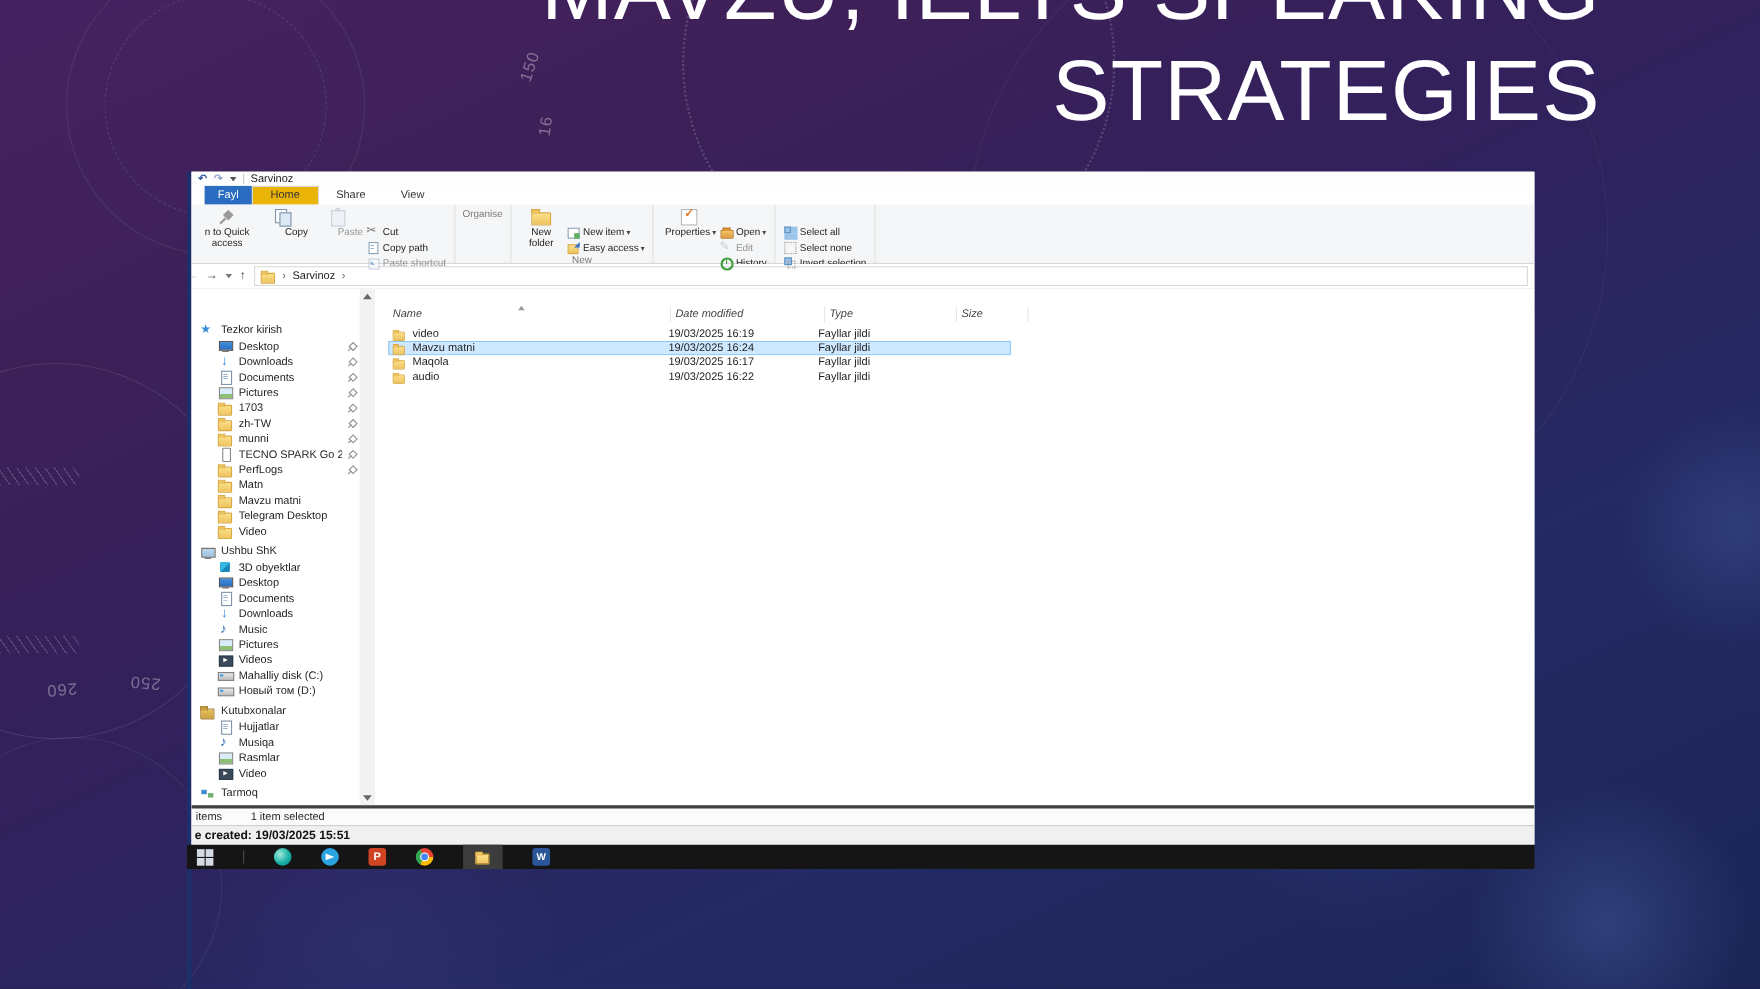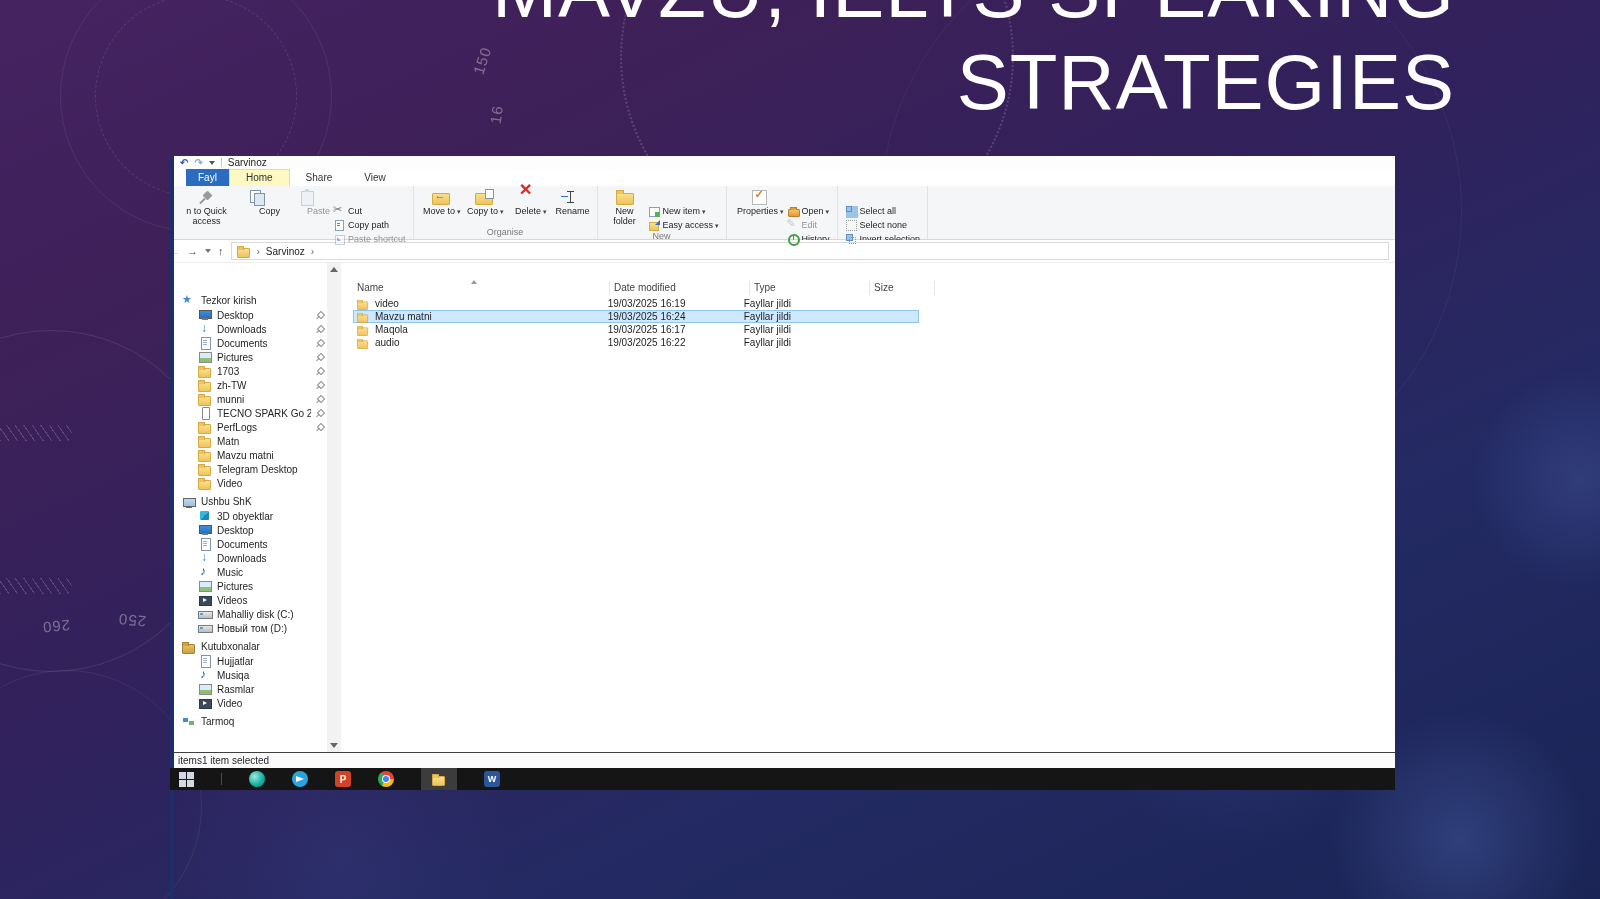--- a/index.html
+++ b/index.html
@@ -39,21 +39,21 @@
   .qat{font-size:10px;line-height:10px;}
   .qat-undo::before{content:"↶";color:#3a5fa8;font-weight:700;}
   .qat-redo::before{content:"↷";color:#93a9cf;font-weight:700;}
   .qat-drop{width:0;height:0;border-left:3px solid transparent;border-right:3px solid transparent;border-top:4px solid #555;}
   .qat-sep{width:1px;height:9px;background:#c9c9c9;}
   .win-title{font-size:10px;color:#222;}
   
   .tabs{height:17px;display:flex;align-items:flex-end;background:#fff;padding-left:12px;}
   .tab{padding:0 16px;height:16px;line-height:16px;color:#333;cursor:default;}
   .tab-file{background:#2a6cbf;color:#fff;font-weight:400;padding:0 12px;height:17px;line-height:17px;}
-  .tab.active{background:#fef9c3;border:1px solid #d8d8d8;border-bottom:none;margin-top:48px;}
+  .tab.active{background:#eab308;border:1px solid #d8d8d8;border-bottom:none;margin-top:48px;}
   
   .ribbon{display:flex;height:53px;background:#f5f6f7;border-bottom:1px solid #d8d8d8;padding-left:2px;}
   .rgroup{display:flex;flex-direction:column;justify-content:space-between;padding:2px 7px 0;border-right:1px solid #e2e2e2;}
   .rrow{display:flex;align-items:flex-start;gap:3px;flex:1;}
   .rbtn{display:flex;flex-direction:column;align-items:flex-end;text-align:center;font-size:9px;line-height:9.5px;}
   .rbtn.big{width:47px;} .rbtn.med{width:40px;} .rbtn.wide{width:50px;}
   .rcol{display:flex;flex-direction:column;gap:3px;padding-top:3px;margin-top:14px;}
   .rsmall{display:flex;align-items:center;gap:3px;font-size:9px;height:11px;white-space:nowrap;}
   .glabel{font-size:9px;color:#7a7a7a;text-align:center;padding:1px 0 2px;}
   .dim{opacity:.48;}
@@ -134,32 +134,32 @@
   .ic-music::before{content:"♪";position:absolute;left:2px;top:-2px;font-size:12px;color:#1f5fae;}
   .ic-videos::before{content:"";position:absolute;left:1px;top:2px;width:11px;height:8px;background:#3a4a5a;border:1px solid #2a3a4a;}
   .ic-videos::after{content:"";position:absolute;left:5px;top:4px;width:0;height:0;border-left:4px solid #fff;border-top:2px solid transparent;border-bottom:2px solid transparent;}
   .ic-disk::before{content:"";position:absolute;left:0;top:3px;width:13px;height:6px;background:linear-gradient(#e8e8e8,#bdbdbd);border:1px solid #7a7a7a;}
   .ic-disk::after{content:"";position:absolute;left:2px;top:5px;width:3px;height:2px;background:#4aa3e0;}
   .ic-lib::before{content:"";position:absolute;left:0;top:3px;width:11px;height:8px;background:linear-gradient(#e8c25f,#caa23f);border:1px solid #a8843a;border-radius:1px;}
   .ic-lib::after{content:"";position:absolute;left:0;top:1px;width:5px;height:3px;background:#caa23f;border:1px solid #a8843a;border-bottom:none;}
   .ic-net::before{content:"";position:absolute;left:1px;top:2px;width:5px;height:4px;background:#3f8fd0;box-shadow:6px 3px 0 #6fb06f;}
   
   .listpane{flex:1;padding-top:16px;min-width:0;}
-  .lheader{display:flex;height:16px;align-items:flex-end;color:#444;padding-left:12px;}
+  .lheader{display:flex;height:16px;align-items:flex-start;color:#444;padding-left:12px;font-style:italic;}
   .hcell{border-right:1px solid #e5e5e5;height:14px;line-height:14px;padding-left:4px;position:relative;}
   .c-name{width:252px;} .c-date{width:135px;} .c-type{width:115px;} .c-size{width:60px;}
   .sortmark{position:absolute;left:118px;top:-1px;width:0;height:0;border-left:3px solid transparent;border-right:3px solid transparent;border-bottom:4px solid #999;}
   .lbody{padding-left:12px;padding-top:2px;}
   .frow{display:flex;height:13px;line-height:13px;align-items:center;width:566px;}
   .frow .cell{padding-left:4px;}
   .frow .c-name{display:flex;align-items:center;gap:4px;border:none;}
   .frow .c-name .ic{transform:scale(.85);transform-origin:left center;}
   .frow.sel{background:#cde8ff;box-shadow:inset 0 0 0 1px #8ec6ef;}
   
-  .statusbar{height:15px;border-top:1px solid #404040;display:flex;align-items:center;padding-left:4px;color:#26262e;background:#fbfbfb;}
+  .statusbar{height:15px;border-top:3px solid #404040;display:flex;align-items:center;gap:26px;padding-left:4px;color:#26262e;background:#fbfbfb;}
   .createdbar{height:17px;background:#f0f0f0;border-top:1px solid #cfcfcf;display:flex;align-items:center;padding-left:3px;font-weight:700;font-size:11px;color:#111;}
   
   .taskbar{position:absolute;left:0;right:0;top:612px;height:22px;background:#151515;display:flex;align-items:center;gap:27px;padding-left:9px;}
   .tb-start{display:grid;grid-template-columns:7px 7px;grid-gap:1px;}
   .tb-start i{width:7px;height:7px;background:#d4dae4;display:block;}
   .tb-sep{width:1px;height:12px;background:#4a4a4a;}
   .tb-teal{width:16px;height:16px;border-radius:50%;background:radial-gradient(circle at 35% 35%,#9fe8d8,#17b2a6 55%,#0a7f8c);}
   .tb-telegram{width:16px;height:16px;border-radius:50%;background:#2ba3e0;position:relative;}
   .tb-telegram::before{content:"";position:absolute;left:4px;top:5px;width:0;height:0;border-left:8px solid #fff;border-top:3px solid transparent;border-bottom:3px solid transparent;}
   .tb-ppt{width:16px;height:16px;border-radius:3px;background:#d04423;color:#fff;display:flex;align-items:center;justify-content:center;}
@@ -238,38 +238,20 @@
               <div class="rsmall dim">
                 <span class="rsi rsi-shortcut"></span>
                 <span>Paste shortcut</span>
               </div>
             </div>
           </div>
           <div class="glabel">Clipboard</div>
         </div>
 
         <div class="rgroup">
-          <div class="rrow">
-            <div class="rbtn med">
-              <span class="ri fold ri-move"></span>
-              <span class="rlabel caret-after">Move to</span>
-            </div>
-            <div class="rbtn med">
-              <span class="ri fold ri-copyto"></span>
-              <span class="rlabel caret-after">Copy to</span>
-            </div>
-            <div class="rbtn med">
-              <span class="ri ri-delete"></span>
-              <span class="rlabel caret-after">Delete</span>
-            </div>
-            <div class="rbtn med">
-              <span class="ri ri-rename"></span>
-              <span class="rlabel">Rename</span>
-            </div>
-          </div>
           <div class="glabel">Organise</div>
         </div>
 
         <div class="rgroup">
           <div class="rrow">
             <div class="rbtn med">
               <span class="ri fold ri-newfolder"></span>
               <span class="rlabel">New folder</span>
             </div>
             <div class="rcol">
@@ -529,20 +511,21 @@
                 <span class="cell c-size"></span>
               </div>
             </div>
         </div>
       </div>
 
       <div class="statusbar">
         <span>items</span>
         <span>1 item selected</span>
       </div>
+      <div class="createdbar">e created: 19/03/2025 15:51</div>
     </div>
 
     <div class="taskbar">
         <span class="tb-start">
           <i></i>
           <i></i>
           <i></i>
           <i></i>
         </span>
         <span class="tb-sep"></span>

